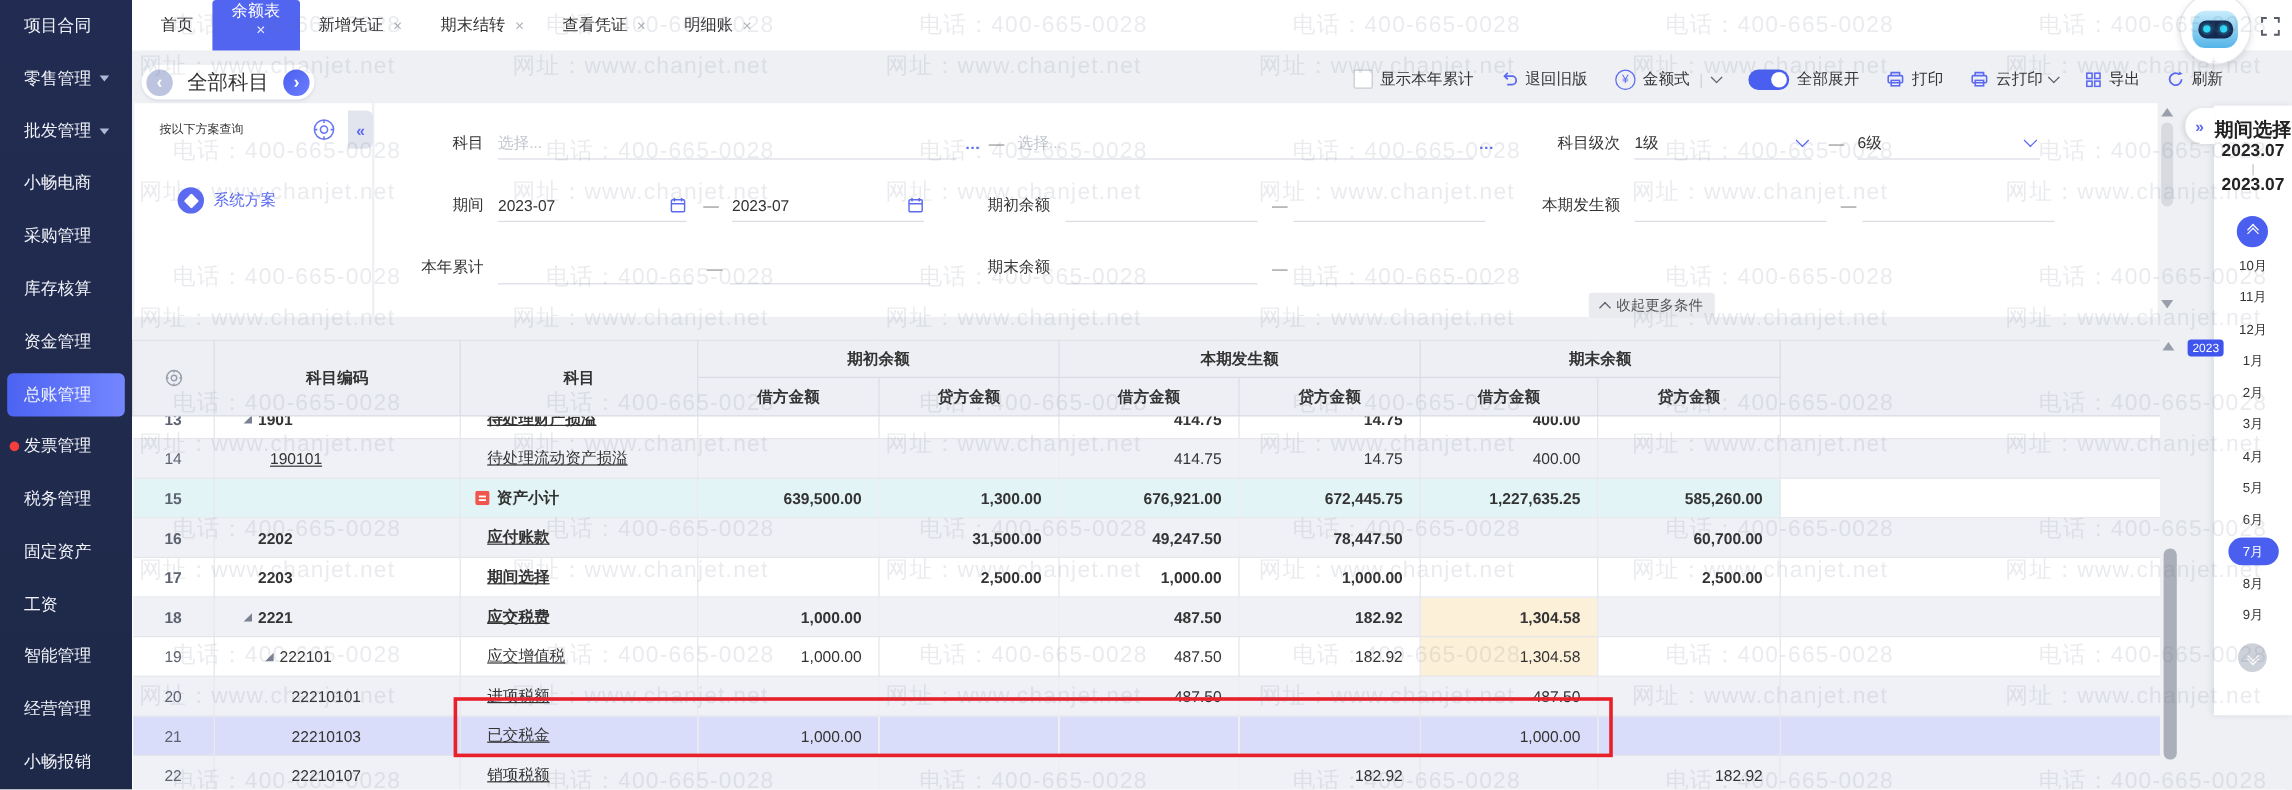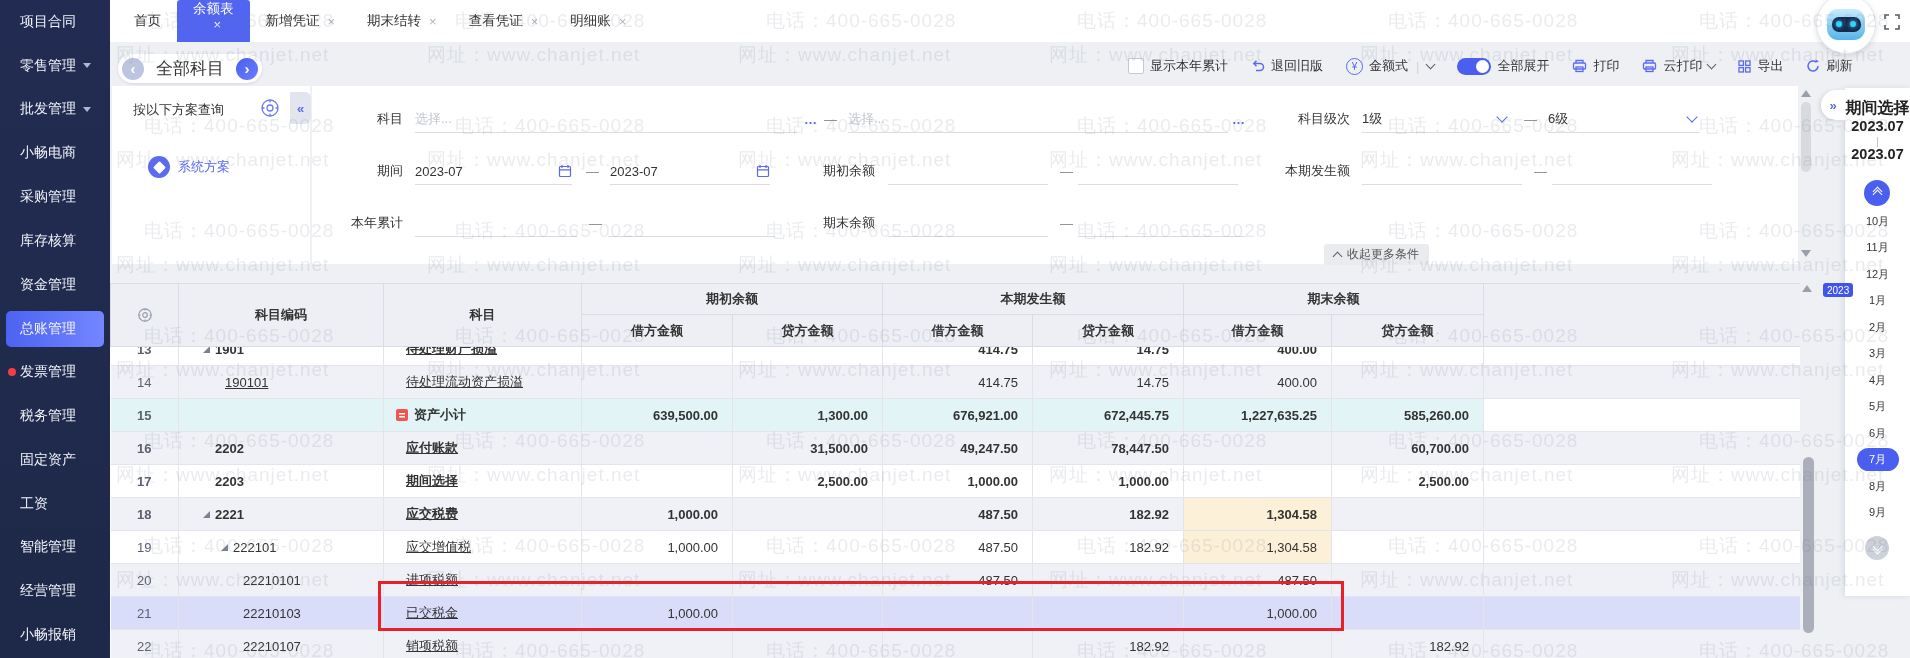--- a/index.html
+++ b/index.html
@@ -48,21 +48,21 @@
   .yen-ic{width:15px;height:15px;border:1px solid #5b6af0;border-radius:50%;color:#5b6af0;font-size:10px;display:flex;align-items:center;justify-content:center;}
   .pipe{color:#d0d3da;margin:0 2px;}
   .chev{width:7px;height:7px;border-right:1.6px solid #5b6af0;border-bottom:1.6px solid #5b6af0;display:inline-block;transform:rotate(45deg);margin-top:-4px;}
   .chev.dark{border-color:#5a5f6b;}
   .chev.white{border-color:#fff;}
   .chev.up{transform:rotate(-135deg);margin-top:4px;}
   .chev.sm{width:6px;height:6px;}
 
   
   .scheme-panel{position:absolute;left:112px;top:86px;width:198px;height:178px;background:#fff;z-index:4;}
-  .scheme-title{position:absolute;left:21px;top:15px;font-size:13px;color:#333;}
+  .scheme-title{position:absolute;left:21px;top:15px;font-size:10px;color:#333;}
   .gear-circ{position:absolute;left:148px;top:12px;cursor:pointer;}
   .scheme-item{position:absolute;left:36px;top:70px;display:flex;align-items:center;gap:8px;cursor:pointer;}
   .cube-ic{width:22px;height:22px;border-radius:50%;background:#5b6af0;display:flex;align-items:center;justify-content:center;}
   .cube-in{width:9px;height:9px;background:#fff;transform:rotate(45deg);border-radius:1px;}
   .scheme-label{color:#5b6af0;font-size:13px;}
   .collapse-handle{position:absolute;left:290px;top:92px;width:21px;height:32px;background:#e2e5ee;border-radius:0 6px 6px 0;
                    display:flex;align-items:center;justify-content:center;color:#5b6af0;font-size:13px;font-weight:bold;z-index:5;cursor:pointer;}
 
   
   .filter-card{position:absolute;left:312px;top:86px;width:1486px;height:178px;background:#fff;z-index:3;}

